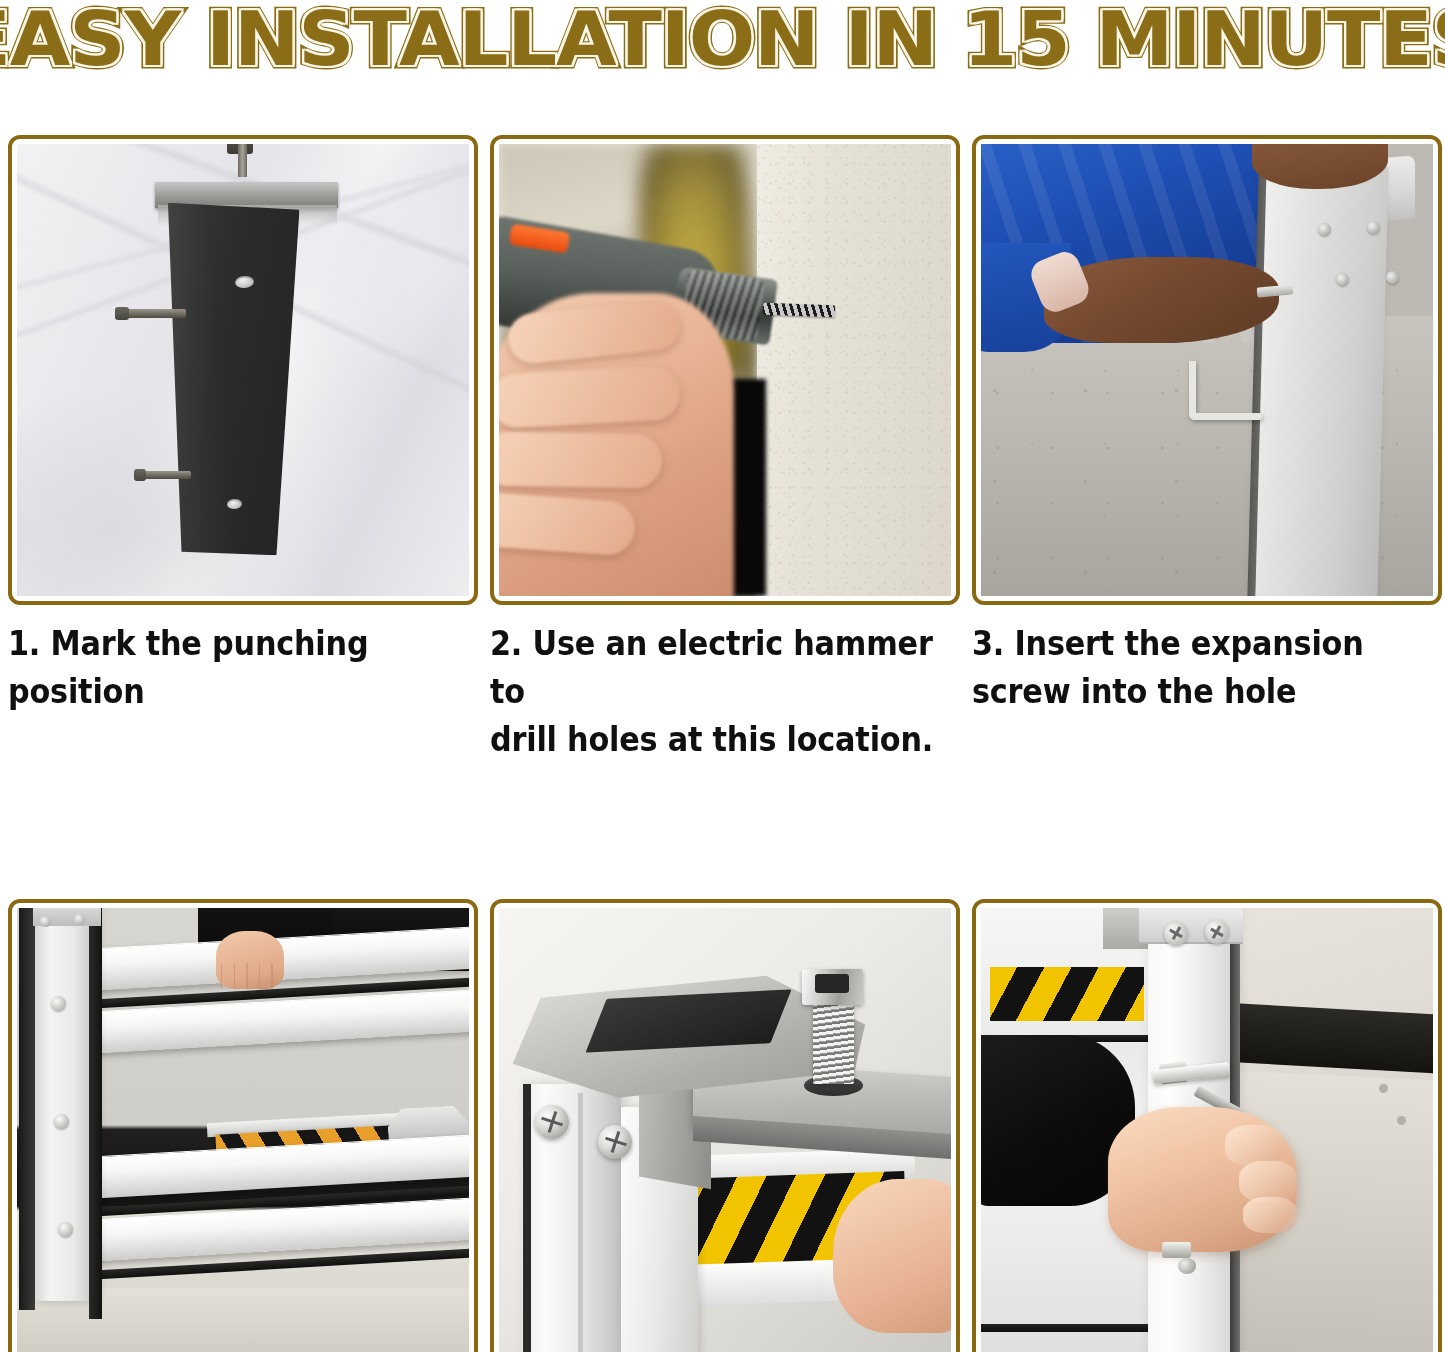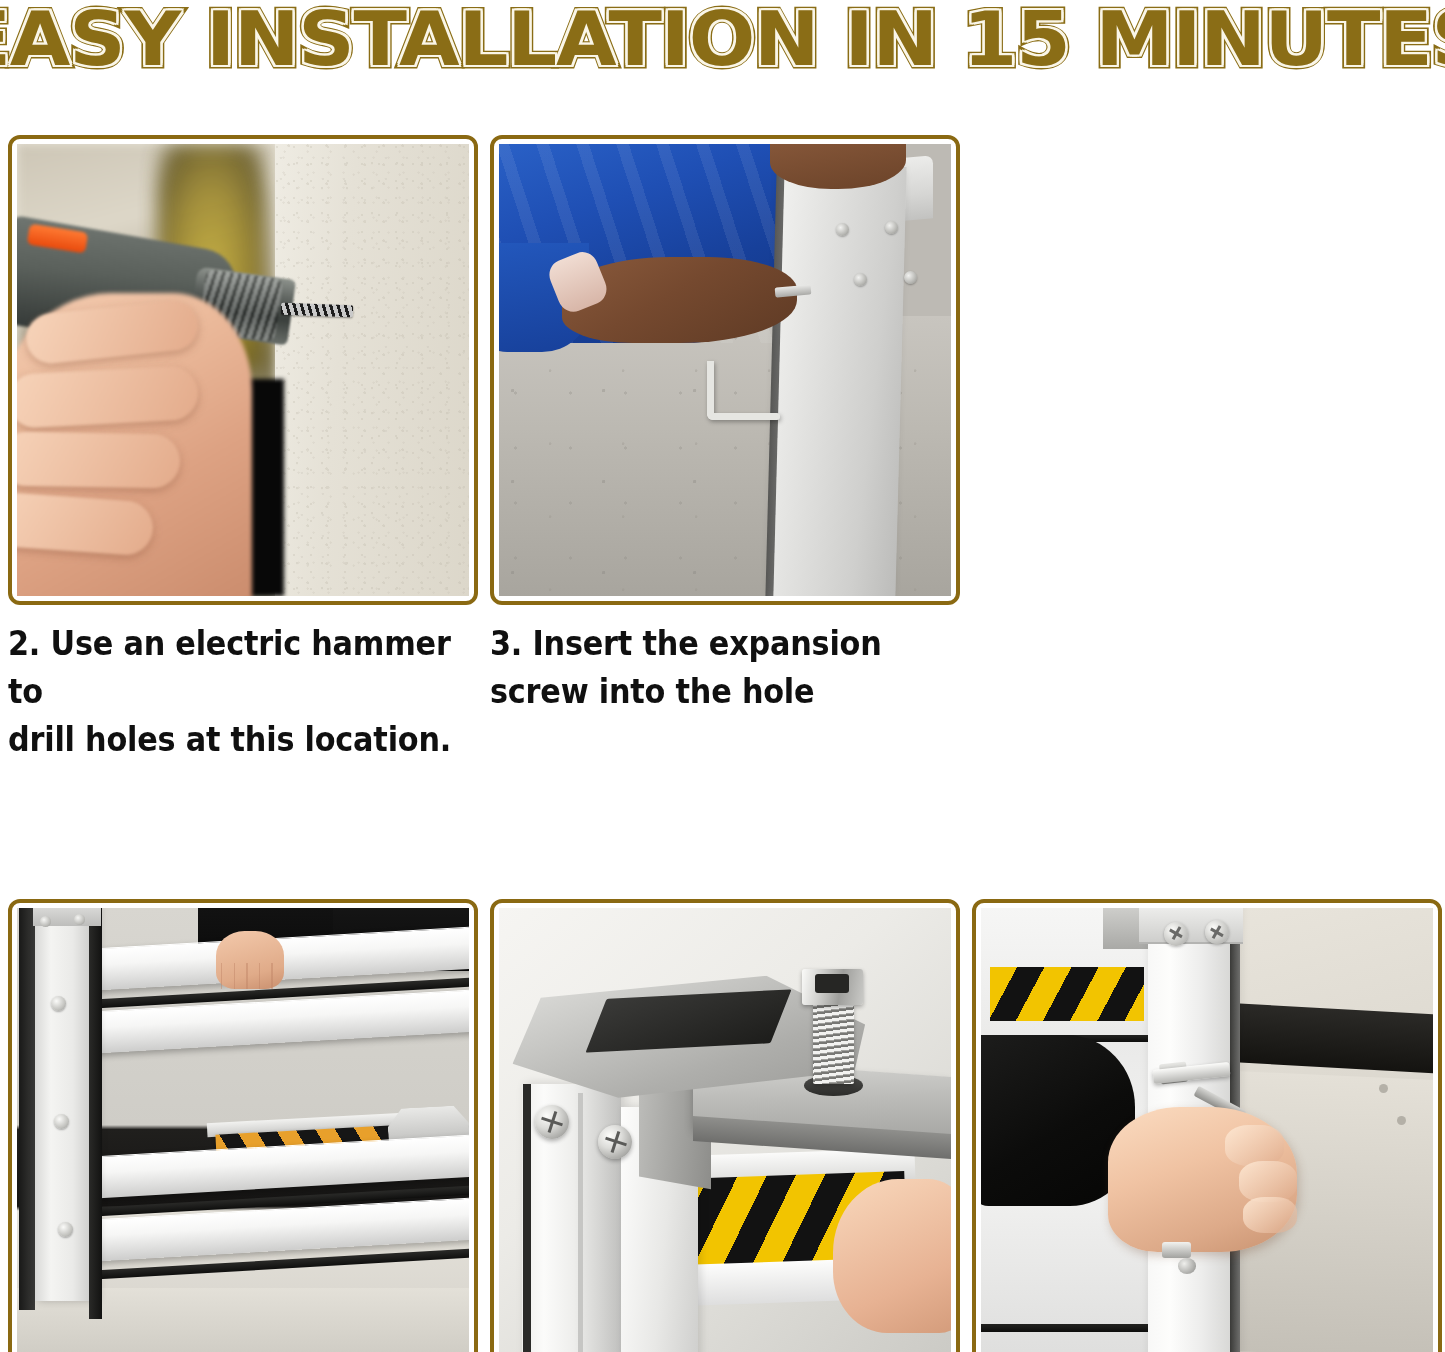--- a/index.html
+++ b/index.html
@@ -418,20 +418,37 @@
 <div class="page">
 
   <div class="title-bar">
     <div class="title-text">EASY INSTALLATION IN 15 MINUTES</div>
   </div>
 
   <div class="grid">
 
     <div class="row">
 
+      <div class="cell">
+        <div class="photo-frame">
+          <div class="photo p1">
+            <div class="creases"></div>
+            <div class="nut"></div>
+            <div class="shaft"></div>
+            <div class="cap"></div>
+            <div class="cap2"></div>
+            <div class="body"></div>
+            <div class="hole hole-a"></div>
+            <div class="hole hole-b"></div>
+            <div class="bolt bolt-a"></div>
+            <div class="bolt bolt-b"></div>
+          </div>
+        </div>
+        <div class="caption">1. Mark the punching position</div>
+      </div>
 
       <div class="cell">
         <div class="photo-frame">
           <div class="photo p2">
             <div class="bg-left"></div>
             <div class="bg-blob"></div>
             <div class="wall"></div>
             <div class="darkzone"></div>
             <div class="drill-body"></div>
             <div class="drill-top"></div>

